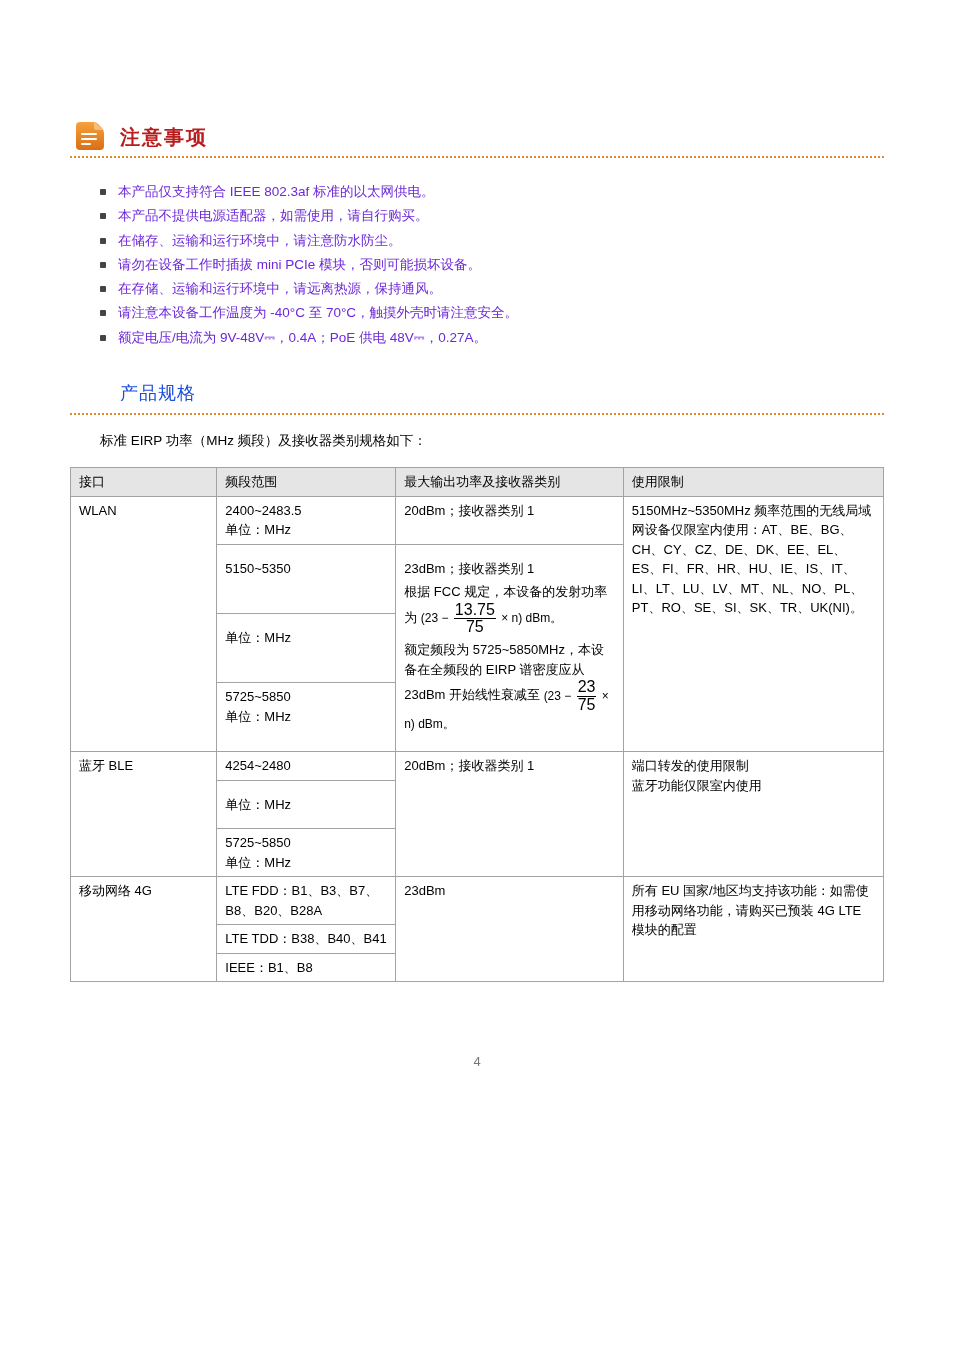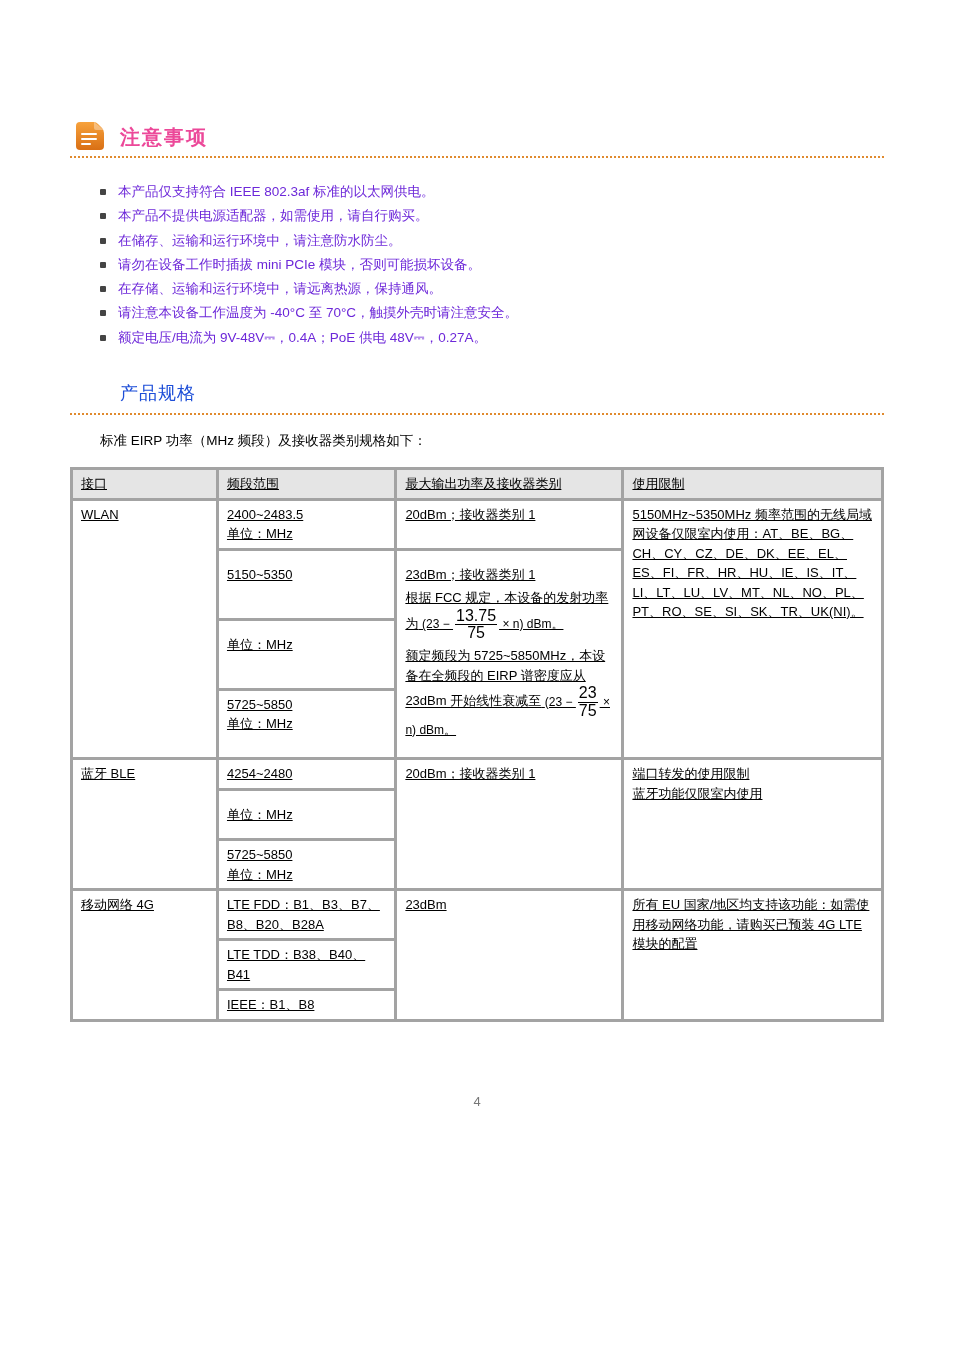--- a/index.html
+++ b/index.html
@@ -26,21 +26,21 @@
   }
   .head-icon {
     width: 40px; height: 36px;
     position: relative;
     flex: 0 0 auto;
   }
   .head-icon svg { width: 40px; height: 36px; }
   .head-title {
     font-size: 20px;
     font-weight: 700;
-    color: #ec4899;
+    color: #b91c1c;
     letter-spacing: 2px;
     padding-bottom: 2px;
   }
   .dotted-rule {
     height: 0;
     border-top: 2px dotted #e08a2e;
     margin-top: 2px;
   }
 
   .note-bullets {
@@ -86,25 +86,24 @@
     border-collapse: collapse;
     table-layout: fixed;
     margin-top: 6px;
     font-size: 13px;
   }
   .spec-table col.c1 { width: 18%; }
   .spec-table col.c2 { width: 22%; }
   .spec-table col.c3 { width: 28%; }
   .spec-table col.c4 { width: 32%; }
   .spec-table th, .spec-table td {
-    border: 3px solid #a3a3a3;
+    border: 1px solid #a3a3a3;
     padding: 4px 8px;
     vertical-align: top;
     text-align: left;
-    text-decoration: underline;
   }
   .spec-table th {
     background: #e5e5e5;
     font-weight: 400;
   }
   .unit-row td { padding: 14px 8px; }
   .frac {
     display: inline-block;
     vertical-align: middle;
     text-align: center;

